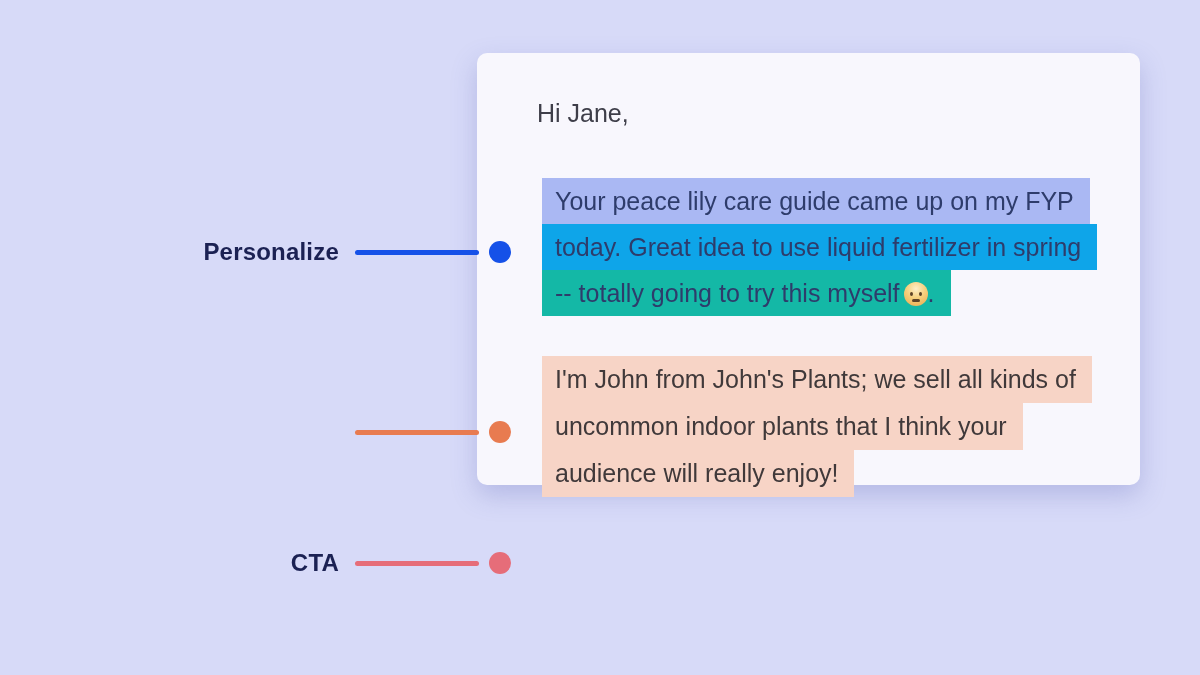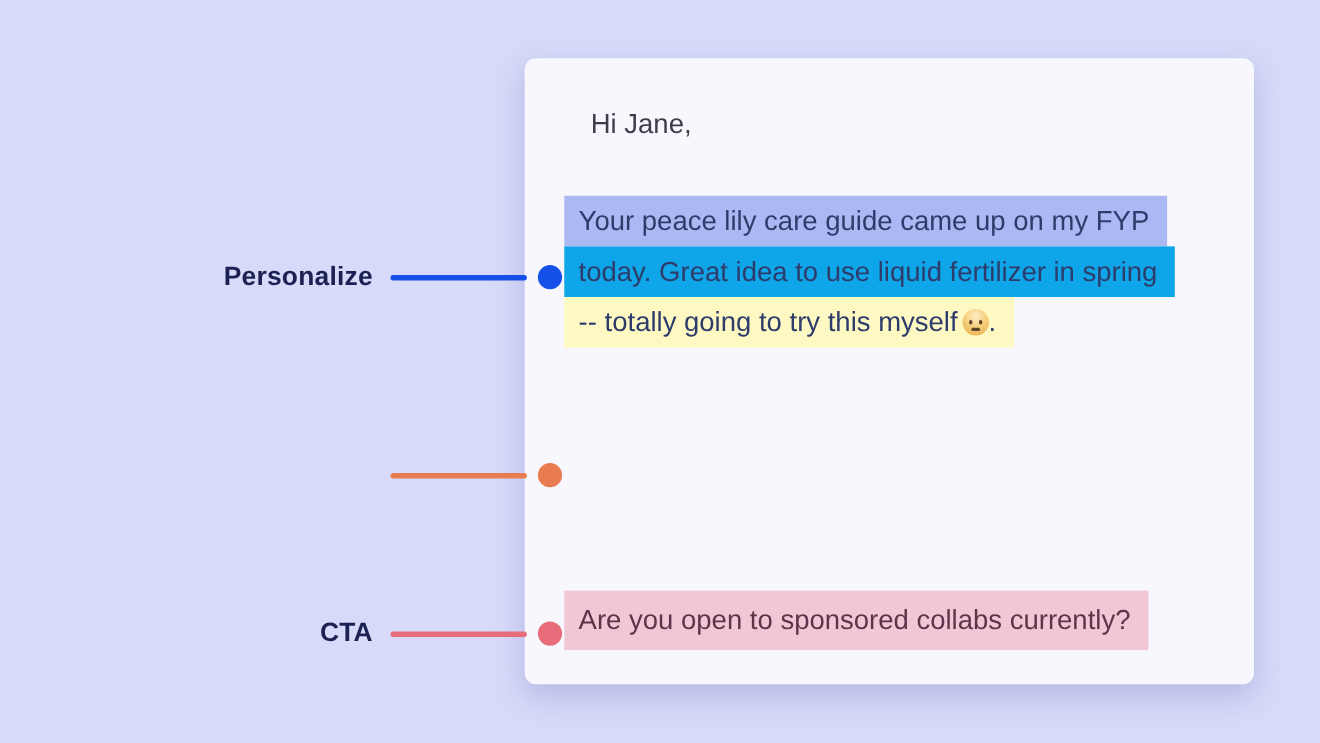--- a/index.html
+++ b/index.html
@@ -14,38 +14,38 @@
     font-family: "Liberation Sans", sans-serif;
     background: #d7daf8;
   }
 
   
   .card {
     position: absolute;
     left: 477px;
     top: 53px;
     width: 663px;
-    height: 569px;
+    height: 432px;
     background: #f8f7fd;
     border-radius: 10px;
     box-shadow: 0 10px 26px rgba(90, 98, 180, 0.28);
   }
   .greeting {
     position: absolute;
     left: 60px;
     top: 43px;
     font-size: 25px;
     line-height: 34px;
     color: #3e3e49;
     white-space: nowrap;
   }
 
   .para {
     position: absolute;
-    left: 36px;
+    left: 65px;
   }
   .para .hl-line {
     display: block;
     width: fit-content;
     white-space: nowrap;
     font-size: 25px;
     padding: 0 16px 0 13px;
   }
   .para-personalize { top: 125px; }
   .para-personalize .hl-line { line-height: 46px; }
@@ -92,21 +92,21 @@
     position: absolute;
     right: 689px;
     height: 36px;
     display: flex;
     align-items: center;
     gap: 16px;
     white-space: nowrap;
   }
   .callout-personalize { top: 234px; }
   .callout-intro       { top: 414px; }
-  .callout-cta         { top: 558px; justify-content: flex-end; }
+  .callout-cta         { top: 545px; justify-content: flex-end; }
   .callout-label {
     font-size: 24px;
     font-weight: 700;
     color: #1b2153;
     letter-spacing: 0.2px;
   }
   .callout-line {
     width: 124px;
     height: 5px;
     border-radius: 3px;
@@ -121,27 +121,29 @@
 </head>
 <body>
 
 <div class="card">
 
   <div class="greeting" style="color: rgb(62, 62, 73);">Hi Jane,</div>
 
   <div class="para para-personalize" style="color: rgb(46, 60, 107);">
     <span class="hl-line" style="background: rgb(170, 184, 243);">Your peace lily care guide came up on my FYP</span>
     <span class="hl-line" style="background: #0ea5e9;">today. Great idea to use liquid fertilizer in spring</span>
-    <span class="hl-line" style="background: #fef9c3; text-align: right;"><span>-- totally going to try this myself</span><span class="emoji"></span><span>.</span></span>
+    <span class="hl-line" style="background: #14b8a6; text-align: right;"><span>-- totally going to try this myself</span><span class="emoji"></span><span>.</span></span>
   </div>
 
+  <div class="para para-intro" style="color: rgb(64, 57, 58);">
+    <span class="hl-line" style="background: rgb(247, 212, 198);">I'm John from John's Plants; we sell all kinds of</span>
+    <span class="hl-line" style="background: rgb(247, 212, 198);">uncommon indoor plants that I think your</span>
+    <span class="hl-line" style="background: rgb(247, 212, 198);">audience will really enjoy!</span>
+  </div>
 
-  <div class="para para-cta" style="color: rgb(95, 51, 73);">
-    <span class="hl-line" style="background: rgb(242, 199, 213);">Are you open to sponsored collabs currently?</span>
-  </div>
 
 </div>
 
 <div class="callout callout-personalize">
   <span class="callout-label">Personalize</span>
   <div class="callout-line" style="background: rgb(21, 81, 232);"></div>
   <div class="callout-dot" style="background: rgb(21, 81, 232);"></div>
 </div>
 
 <div class="callout callout-intro">

